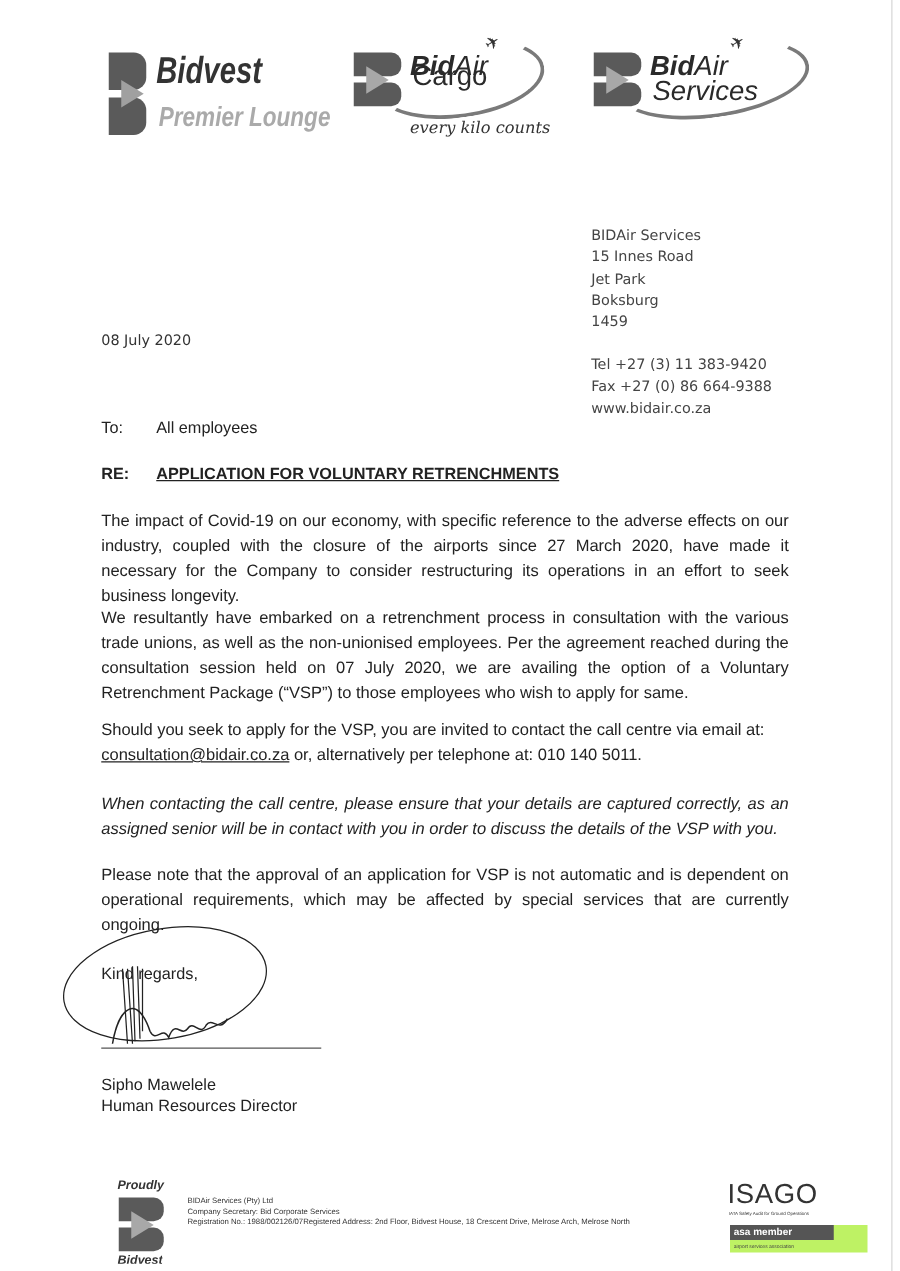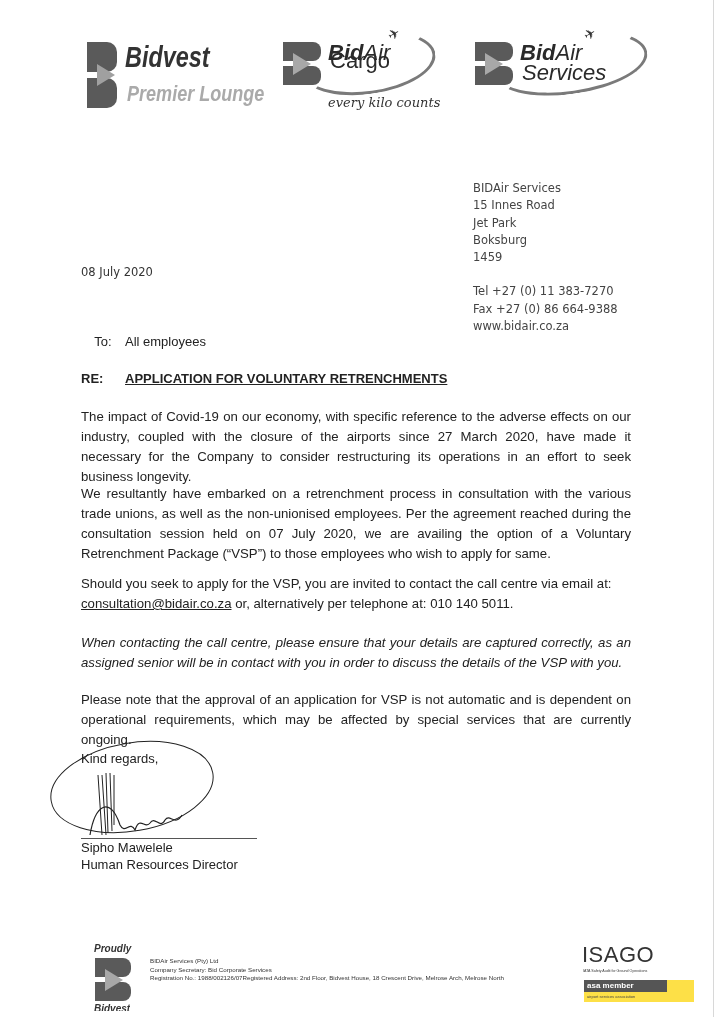--- a/index.html
+++ b/index.html
@@ -11,36 +11,36 @@
   .bmark { position:absolute; }
   .bmark .blk { position:absolute; background:#5a5a5a; }
   .logo-text { position:absolute; font-family:"Liberation Sans", sans-serif; font-style:italic; color:#2a2a2a; white-space:nowrap; }
   .swoosh { position:absolute; border:3px solid #7a7a7a; border-radius:50%; border-left-color:transparent; border-top-color:transparent; }
 
   
   .addr { position:absolute; left:473px; top:180px; font-size:11.5px; line-height:17.3px; color:#444; font-family:"DejaVu Sans", sans-serif; }
   .addr div { white-space:nowrap; }
   .date { position:absolute; left:81px; top:265px; font-size:11.5px; color:#333; font-family:"DejaVu Sans", sans-serif; }
   .to { position:absolute; left:81px; top:334px; font-size:13px; color:#222; }
-  .to .lbl { display:inline-block; width:44px;text-align:center; }
+  .to .lbl { display:inline-block; width:44px; }
   .re { position:absolute; left:81px; top:371px; font-size:13px; font-weight:bold; color:#222; text-decoration:underline; }
   .re .lbl { display:inline-block; width:44px; }
   .para { position:absolute; left:81px; width:550px; font-size:13.2px; line-height:20px; color:#222; text-align:justify; }
   .para a { color:#222; text-decoration:underline; }
-  .sign { position:absolute; left:81px; font-size:13px; color:#222; }
+  .sign { position:absolute; left:81px; font-size:13px; color:#222;margin-top:20px; }
   .sigline { position:absolute; left:81px; top:838px; width:176px; height:1px; background:#555; }
   .sig-svg { position:absolute; left:50px; top:735px; }
 
   
   .proudly { position:absolute; left:94px; top:943px; font-size:10px; font-weight:bold; font-style:italic; color:#333; }
   .bidvest-cut { position:absolute; left:94px; top:1003px; font-size:10px; font-weight:bold; font-style:italic; color:#333; height:8px; overflow:hidden; }
   .foot { position:absolute; left:150px; top:957px; font-size:6.2px; line-height:8.6px; color:#333; white-space:nowrap; }
   .isago { position:absolute; left:582px; top:942px; font-size:22px; color:#333; letter-spacing:0.5px; }
   .isago-sub { position:absolute; left:583px; top:969px; font-size:3.6px; color:#333; white-space:nowrap; }
-  .asa { position:absolute; left:584px; top:980px; width:110px; height:22px; background:#fde047; }
+  .asa { position:absolute; left:584px; top:980px; width:110px; height:22px; background:#bef264; }
   .asa .top { position:absolute; left:0; top:0; width:80px; height:12px; background:#555; color:#fff; font-size:8px; line-height:12px; padding-left:3px; font-weight:bold; }
   .asa .sub { position:absolute; left:3px; top:14px; font-size:4px; color:#444; }
 </style>
 </head>
 <body>
 
 <div class="edge-line"></div>
 
 <div>
   <div class="bmark" style="left:87px;top:42px;width:36px;height:66px;">
@@ -81,21 +81,21 @@
   <div class="abs" style="left:584px;top:26px;font-size:14px;color:#333;transform:rotate(-30deg);">✈</div>
 </div>
 
 <div class="addr">
   <div>BIDAir Services</div>
   <div>15 Innes Road</div>
   <div>Jet Park</div>
   <div>Boksburg</div>
   <div>1459</div>
   <div style="height:17px;"></div>
-  <div>Tel +27 (0) 11 383-7270</div>
+  <div>Tel +27 (3) 11 383-9420</div>
   <div>Fax +27 (0) 86 664-9388</div>
   <div>www.bidair.co.za</div>
 </div>
 
 <div class="date">08 July 2020</div>
 
 <div class="to">
   <span class="lbl">To:</span><span>All employees</span>
 </div>
 

